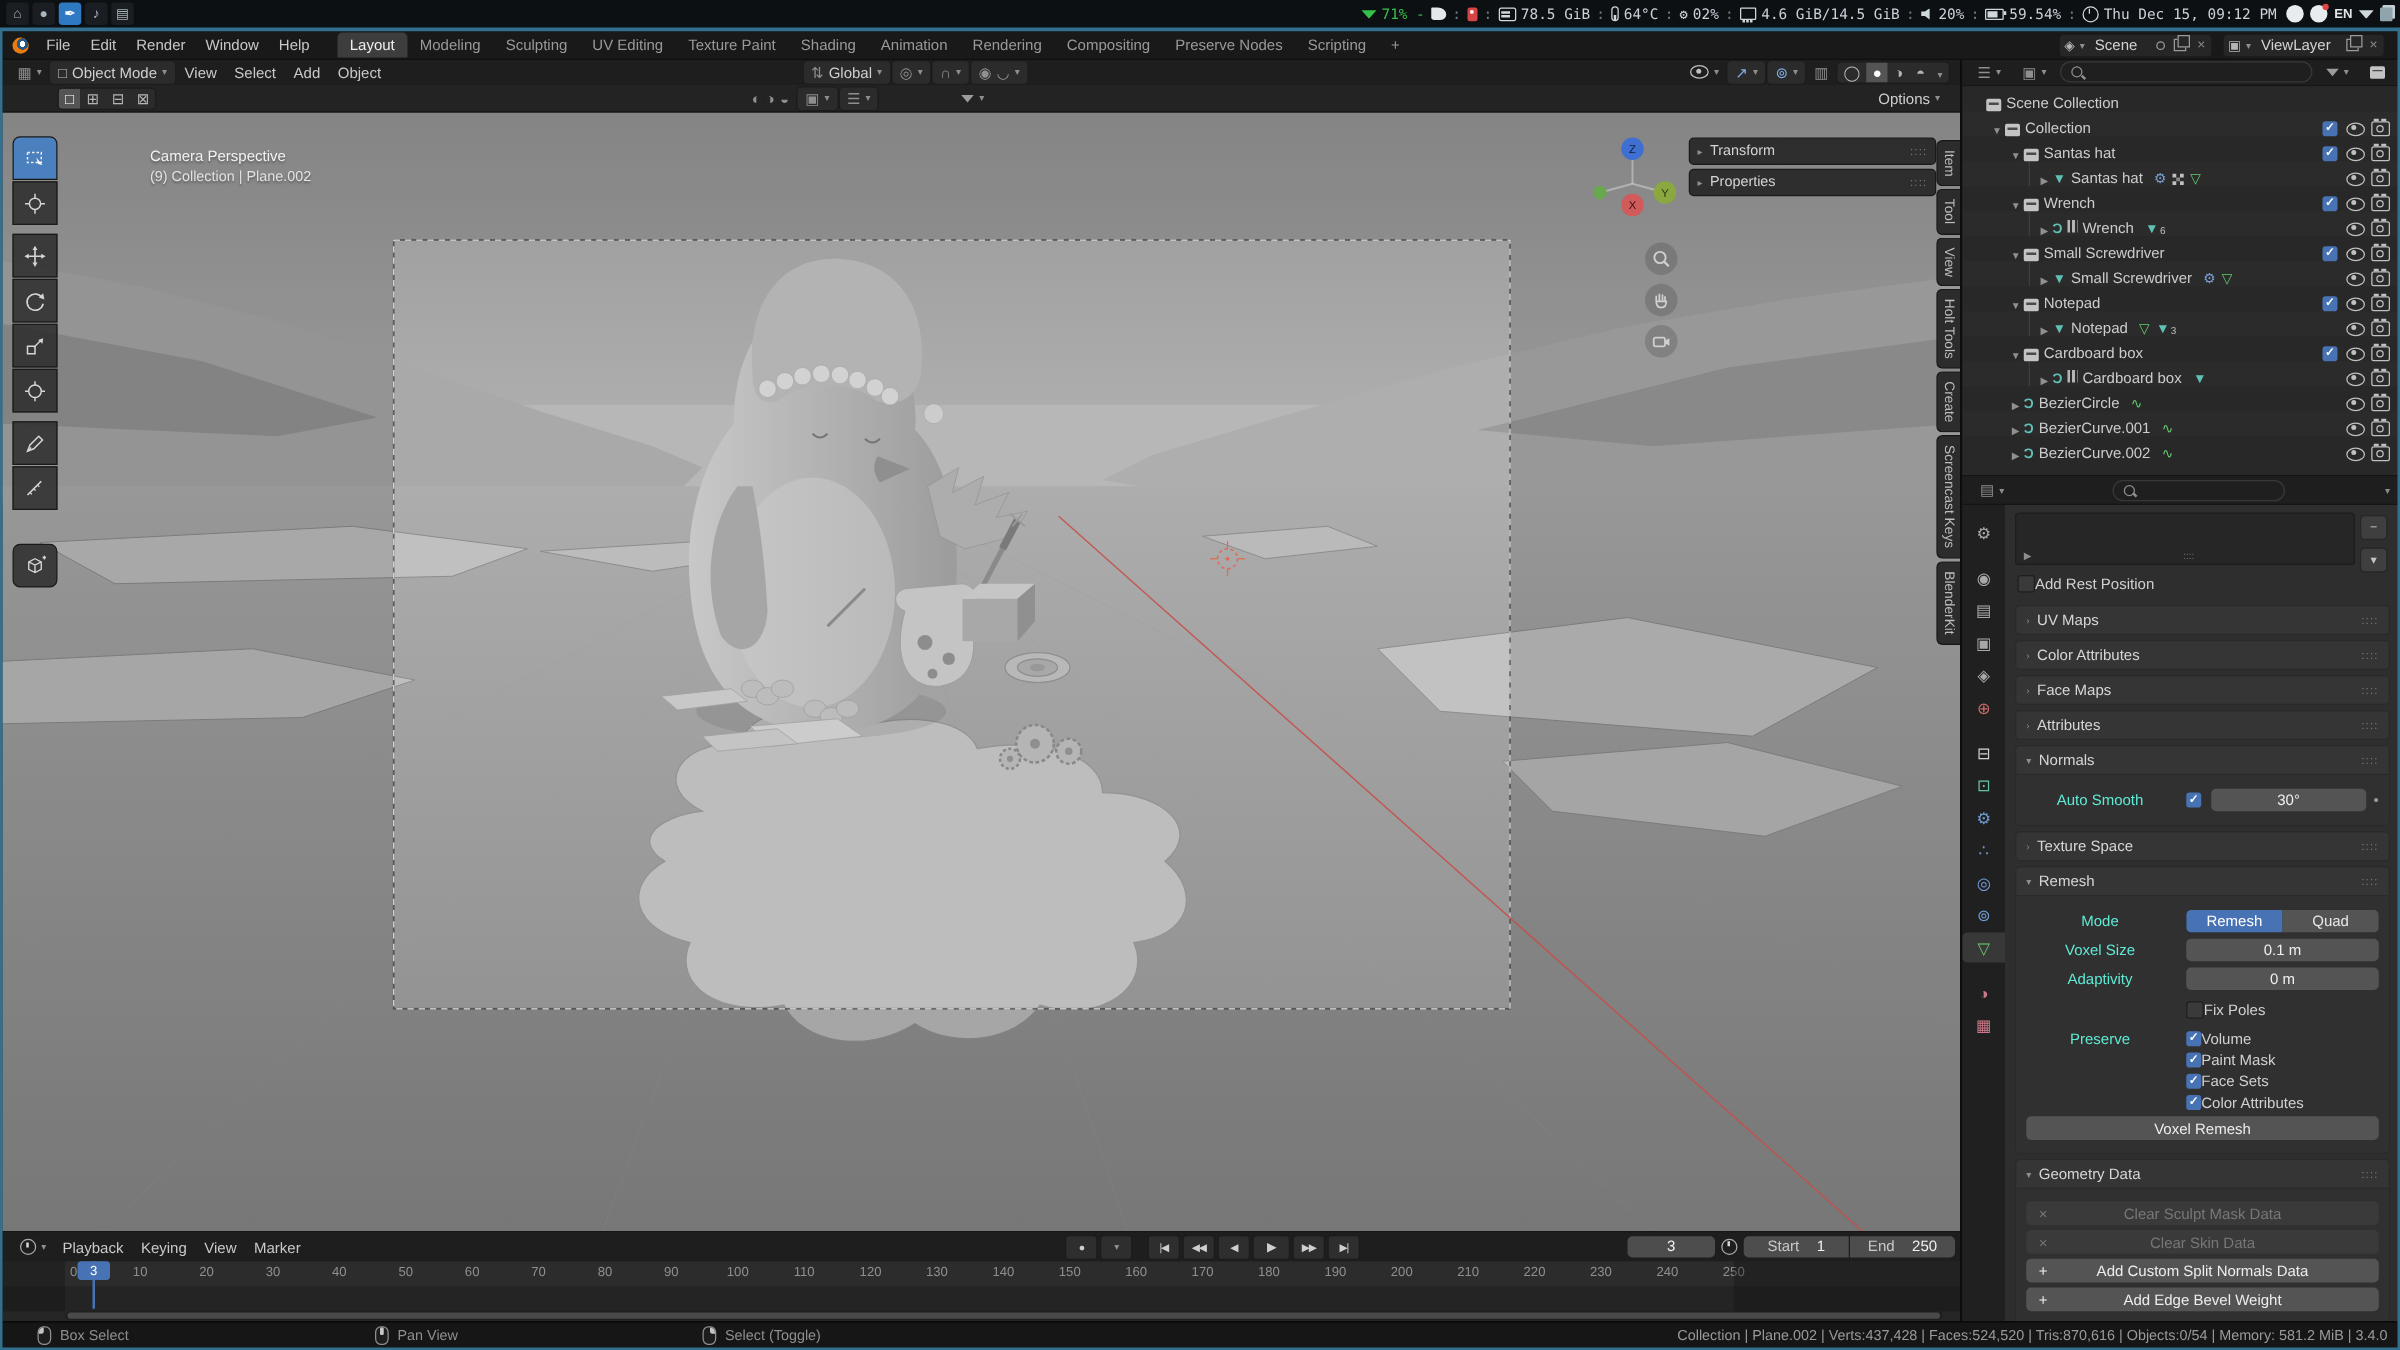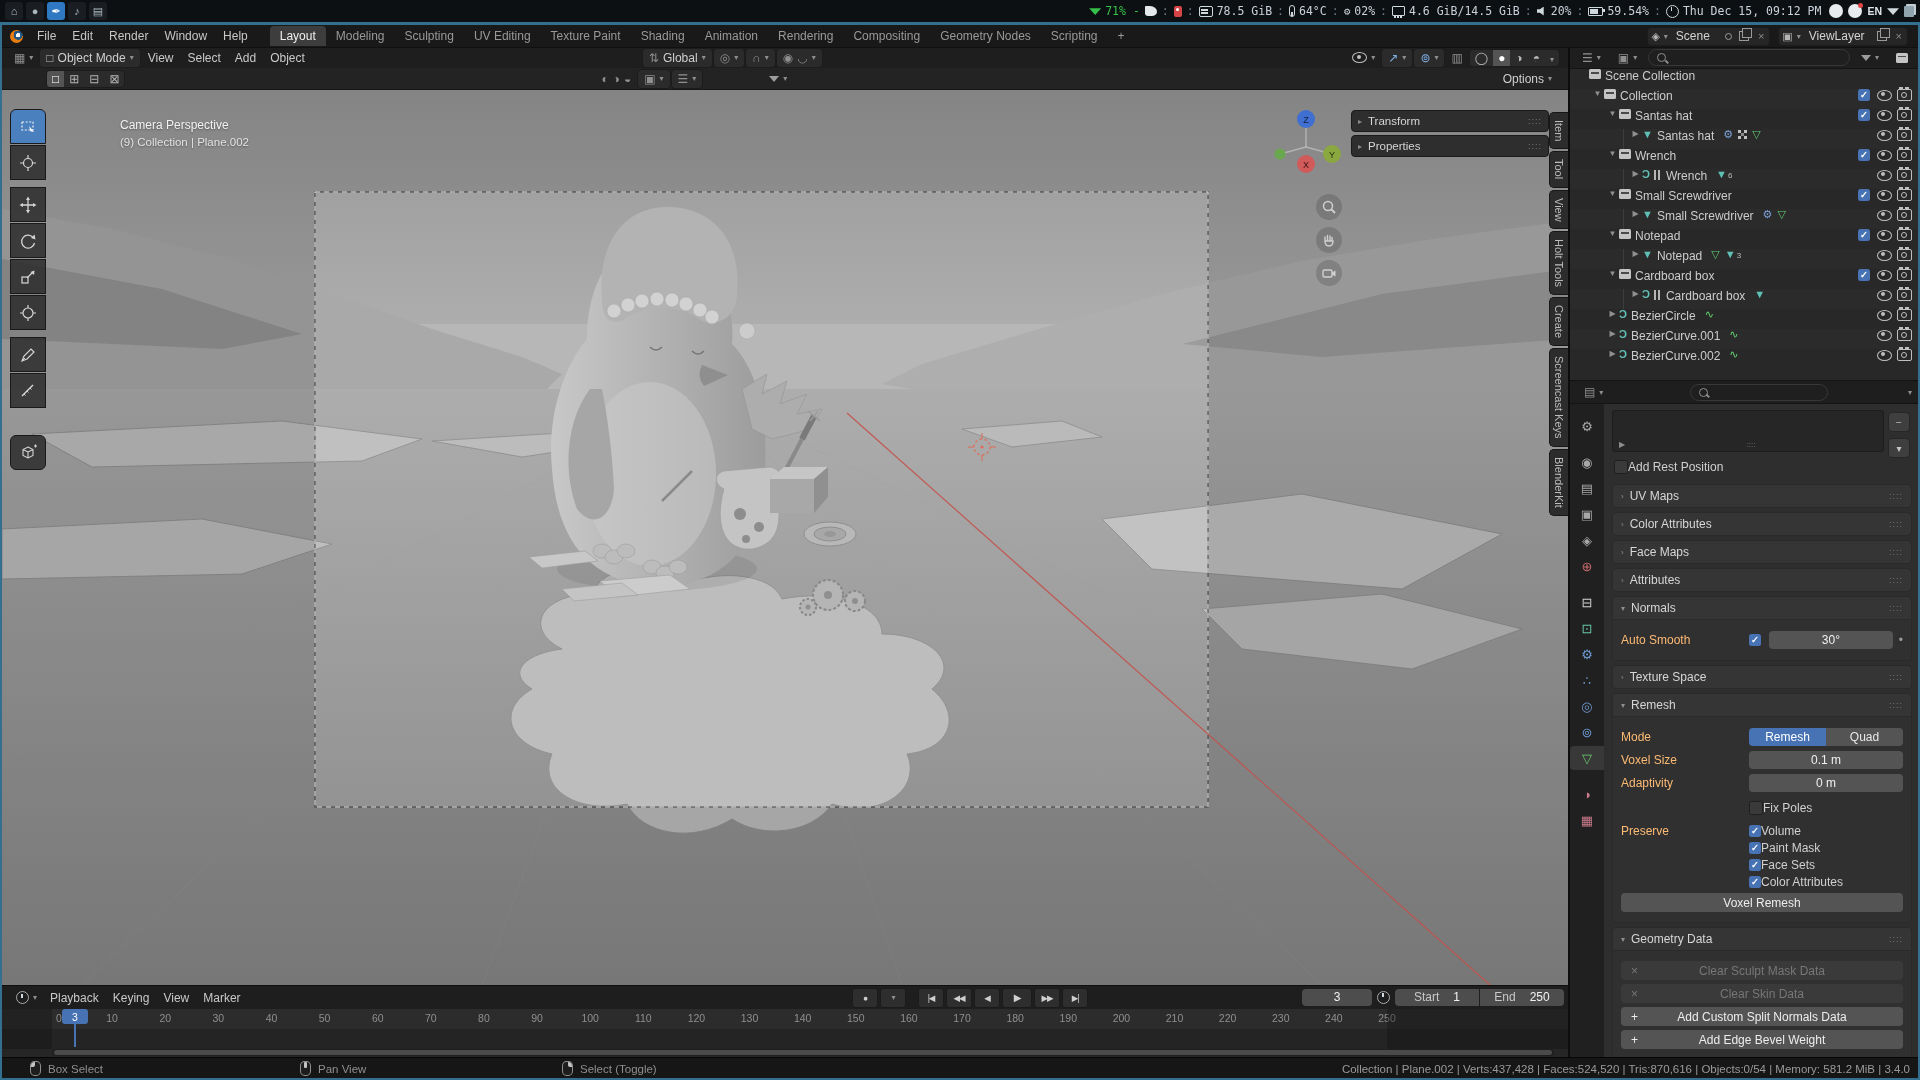--- a/index.html
+++ b/index.html
@@ -99,21 +99,21 @@
   .corner-panel{position:absolute;width:184px;height:20px;background:rgba(38,38,38,.92);border:1px solid #1a1a1a;border-radius:4px;display:flex;align-items:center;color:#d5d5d5;padding:0 6px;gap:6px;font-size:11.5px;}
   .grip{margin-left:auto;color:#7a7a7a;letter-spacing:1px;font-size:9px;}
   
   #npanel{position:absolute;right:0;top:23px;display:flex;flex-direction:column;align-items:flex-end;}
   .vtab{writing-mode:vertical-rl;background:#2c2c2c;border:1px solid #171717;border-right:none;border-radius:5px 0 0 5px;color:#bdbdbd;font-size:11px;padding:7px 3px;margin-bottom:2px;white-space:nowrap;}
 
   
   #rightcol{position:absolute;left:1568px;top:47px;width:350px;height:1010px;background:#282828;border-left:2px solid #0d0d0d;z-index:3;}
   #outliner-header{height:21px;background:#1e1e1e;border-bottom:1px solid #141414;display:flex;align-items:center;gap:5px;padding:0 6px;}
   #outliner-list{height:311px;overflow:hidden;background:#282828;border-bottom:1px solid #141414;}
-  .ol-row{height:20px;display:flex;align-items:flex-start;padding-right:6px;white-space:nowrap;}
+  .ol-row{height:20px;display:flex;align-items:flex-end;padding-right:6px;white-space:nowrap;}
   .ol-row:nth-child(even){background:#2b2b2b;}
   .ol-disc{width:13px;font-size:8px;color:#909090;text-align:center;flex:0 0 auto;}
   .ol-guide{flex:0 0 auto;width:1px;height:20px;background:#3d3d3d;margin:0 5px 0 2px;}
   .ol-label{color:#cccccc;margin-left:4px;}
   .ol-post{display:inline-flex;align-items:center;gap:5px;margin-left:9px;}
   .ol-ctrl{margin-left:auto;display:flex;align-items:center;}
   .ol-slot{width:20px;display:flex;justify-content:center;align-items:center;}
   .t-icon{font-size:11px;line-height:1;}
   .teal{color:#5fc0b5;} .green{color:#62cf6e;} .blue{color:#7b9fd4;} .grayic{color:#b9b9b9;}
   .oi-box{display:inline-block;width:12px;height:10px;background:#c4c4c4;border-radius:1.5px;position:relative;}
@@ -136,21 +136,21 @@
   #props-tabs{width:34px;background:#202020;display:flex;flex-direction:column;align-items:center;padding-top:10px;flex:0 0 auto;}
   .ptab{width:30px;height:24px;display:flex;align-items:center;justify-content:center;font-size:13px;border-radius:4px 0 0 4px;margin-bottom:2px;}
   .ptab.gap{margin-top:10px;}
   .ptab.active{background:#383838;width:34px;}
   #props-body{flex:1 1 auto;background:#2e2e2e;padding:6px 8px 0 8px;overflow:hidden;}
   .listbox{background:#262626;border:1px solid #1d1d1d;border-radius:3px;height:40px;position:relative;}
   .listbox .foot{position:absolute;left:0;right:0;bottom:0;height:14px;display:flex;align-items:center;padding:0 6px;color:#8d8d8d;font-size:8px;}
   .list-side{position:absolute;right:-26px;top:2px;display:flex;flex-direction:column;gap:6px;}
   .sq-btn{width:20px;height:18px;background:#3f3f3f;border:1px solid #262626;border-radius:4px;color:#c5c5c5;display:flex;align-items:center;justify-content:center;font-size:10px;}
   .prop-row{display:flex;align-items:center;margin:5px 0;}
-  .prop-label{width:118px;text-align:left;padding-right:10px;color:#fdba74;flex:0 0 auto;}
+  .prop-label{width:118px;text-align:center;padding-right:10px;color:#5eead4;flex:0 0 auto;}
   .panel{background:#353535;border:1px solid #2a2a2a;border-radius:4px;margin-bottom:4px;}
   .panel-h{height:22px;display:flex;align-items:center;gap:6px;padding:0 8px;color:#d6d6d6;}
   .panel-h .grip{font-size:9px;}
   .panel-b{background:#303030;border-top:1px solid #2a2a2a;border-radius:0 0 4px 4px;padding:6px 8px;}
   .val-field{background:#545454;border-radius:4px;height:18px;display:flex;align-items:center;justify-content:center;color:#f0f0f0;}
   .wide-btn{background:#545454;border-radius:4px;height:19px;display:flex;align-items:center;justify-content:center;color:#ededed;margin:4px 0;position:relative;}
   .wide-btn.disabled{background:#3a3a3a;color:#777;}
   .wide-btn .pre{position:absolute;left:10px;color:inherit;}
   .seg2{display:flex;flex:1 1 auto;border-radius:4px;overflow:hidden;}
   .seg2 div{flex:1;height:18px;display:flex;align-items:center;justify-content:center;background:#545454;color:#e8e8e8;}
@@ -275,21 +275,21 @@
     <div id="mb-tabs" class="ws-tabs">
         <span class="ws-tab active">Layout</span>
         <span class="ws-tab">Modeling</span>
         <span class="ws-tab">Sculpting</span>
         <span class="ws-tab">UV Editing</span>
         <span class="ws-tab">Texture Paint</span>
         <span class="ws-tab">Shading</span>
         <span class="ws-tab">Animation</span>
         <span class="ws-tab">Rendering</span>
         <span class="ws-tab">Compositing</span>
-        <span class="ws-tab">Geometry Nodes</span>
+        <span class="ws-tab">Preserve Nodes</span>
         <span class="ws-tab">Scripting</span>
         <span class="ws-tab">+</span>
       </div>
     <div class="mb-right">
       <div class="id-block">
         <span class="mini-ic">◈</span>
           <span class="chev">▾</span>
         <span class="lbl">Scene</span>
         <span class="grow"></span>
         <span class="i-pin"></span>

